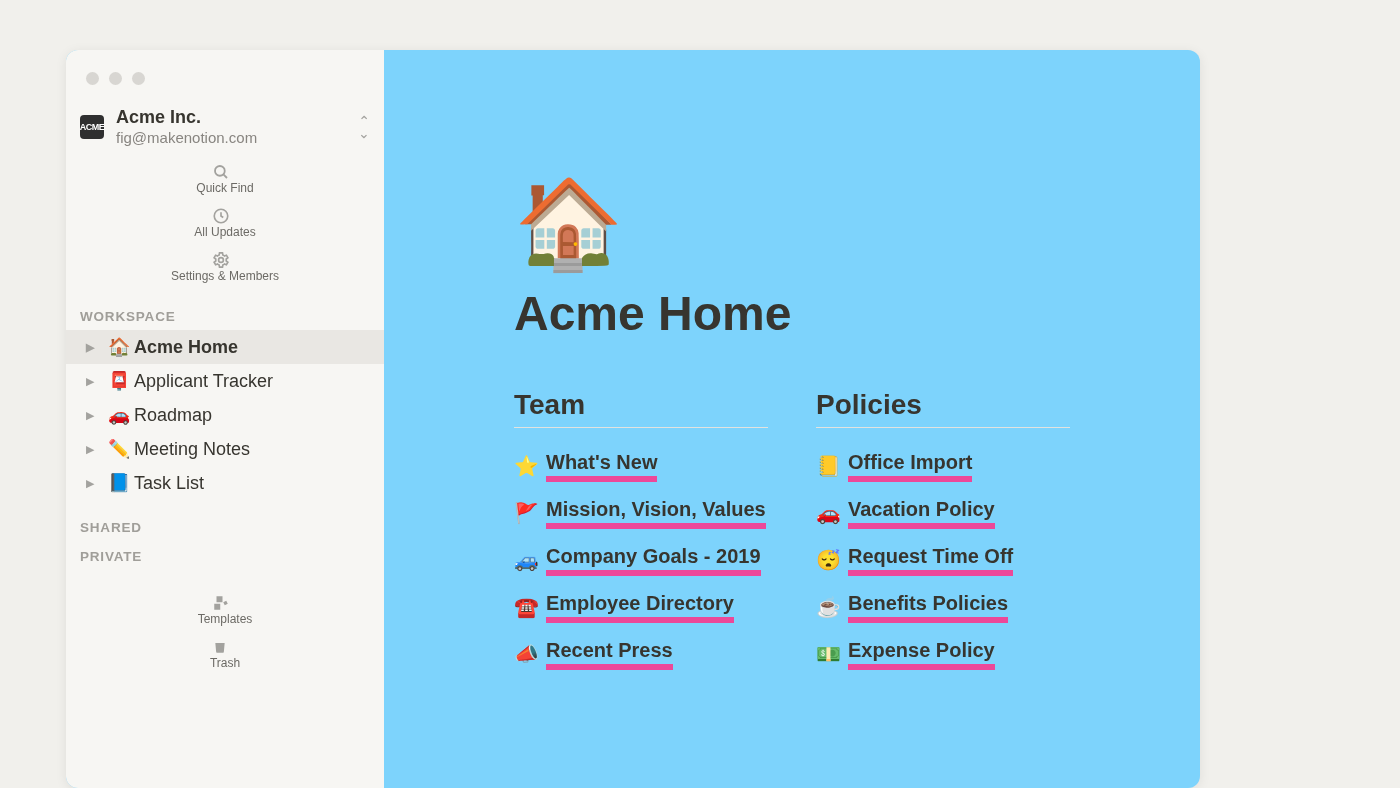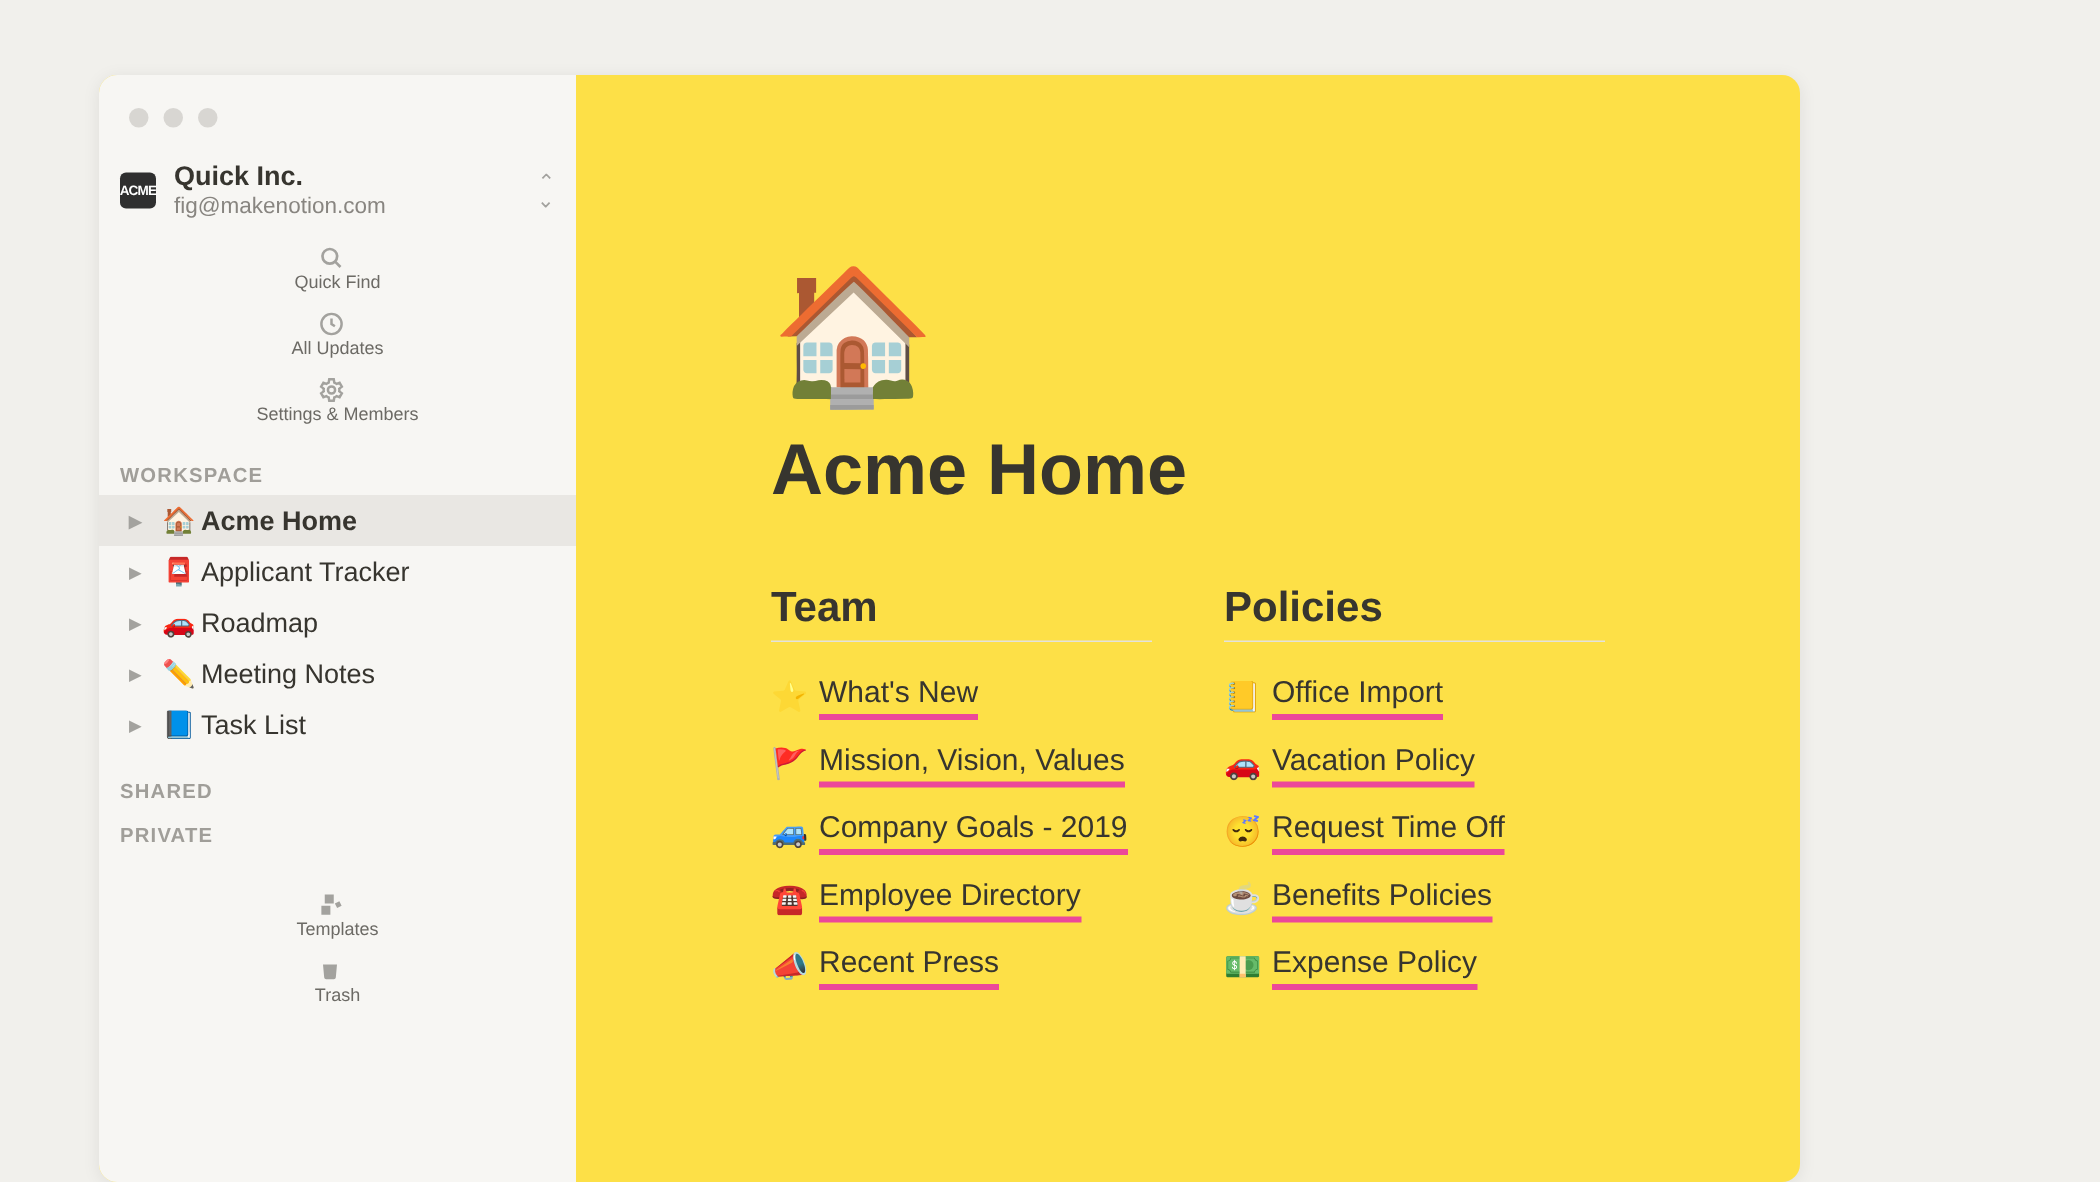--- a/index.html
+++ b/index.html
@@ -9,21 +9,21 @@
     width: 1400px;
     height: 788px;
     overflow: hidden;
   }
   .window {
     position: absolute;
     left: 66px;
     top: 50px;
     width: 1134px;
     height: 738px;
-    background: #fde047;
+    background: #7dd3fc;
     border-radius: 12px;
     box-shadow: 0 2px 12px rgba(0,0,0,0.08);
     display: flex;
     overflow: hidden;
     justify-content: center;
   }
   
   .traffic {
     position: absolute;
     top: 22px; left: 20px;
@@ -115,40 +115,40 @@
     margin-bottom: 14px;
   }
   .link-row {
     display: flex; align-items: center;
     padding: 7px 0;
     font-size: 20px;
     color: #37352f;
     cursor: pointer;
   }
   .link-row .le { width: 32px; font-size: 20px; }
-  .link-row .lt { border-bottom: 4px solid #ec4899; line-height: 1.35; font-weight: 400;}
+  .link-row .lt { border-bottom: 6px solid #ec4899; line-height: 1.35; font-weight: 700;}
   svg { display: block; }
 </style>
 </head>
 <body>
 
 <div class="window">
 
   <div class="traffic">
     <div class="dot"></div>
     <div class="dot"></div>
     <div class="dot"></div>
   </div>
 
   <aside class="sidebar">
 
     <div class="ws-switch">
       <div class="ws-logo">ACME</div>
       <div class="ws-text">
-        <div class="ws-name">Quick Inc.</div>
+        <div class="ws-name">Acme Inc.</div>
         <div class="ws-email">fig@makenotion.com</div>
       </div>
       <div class="ws-caret">
         <span>⌃</span>
           <span style="transform:rotate(180deg)">⌃</span>
       </div>
     </div>
 
     <div class="nav-item">
       <span class="icon">

